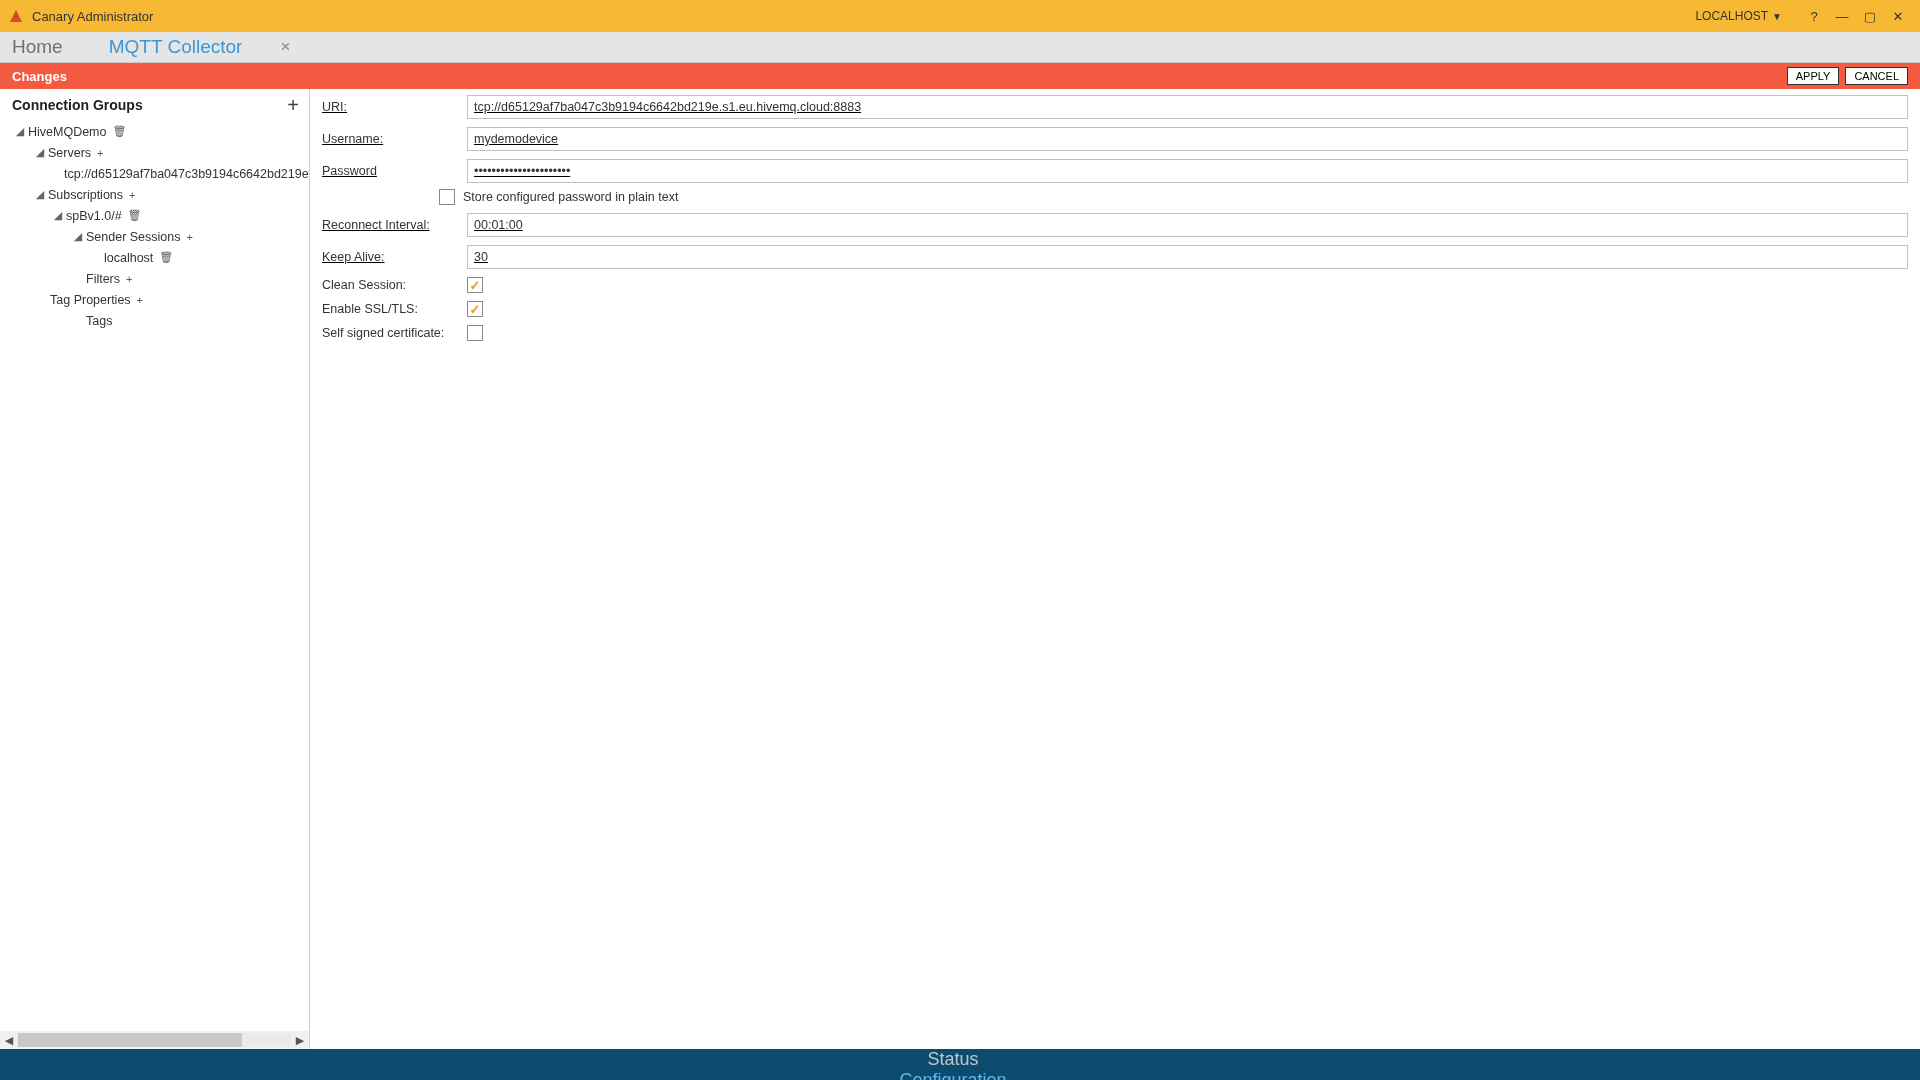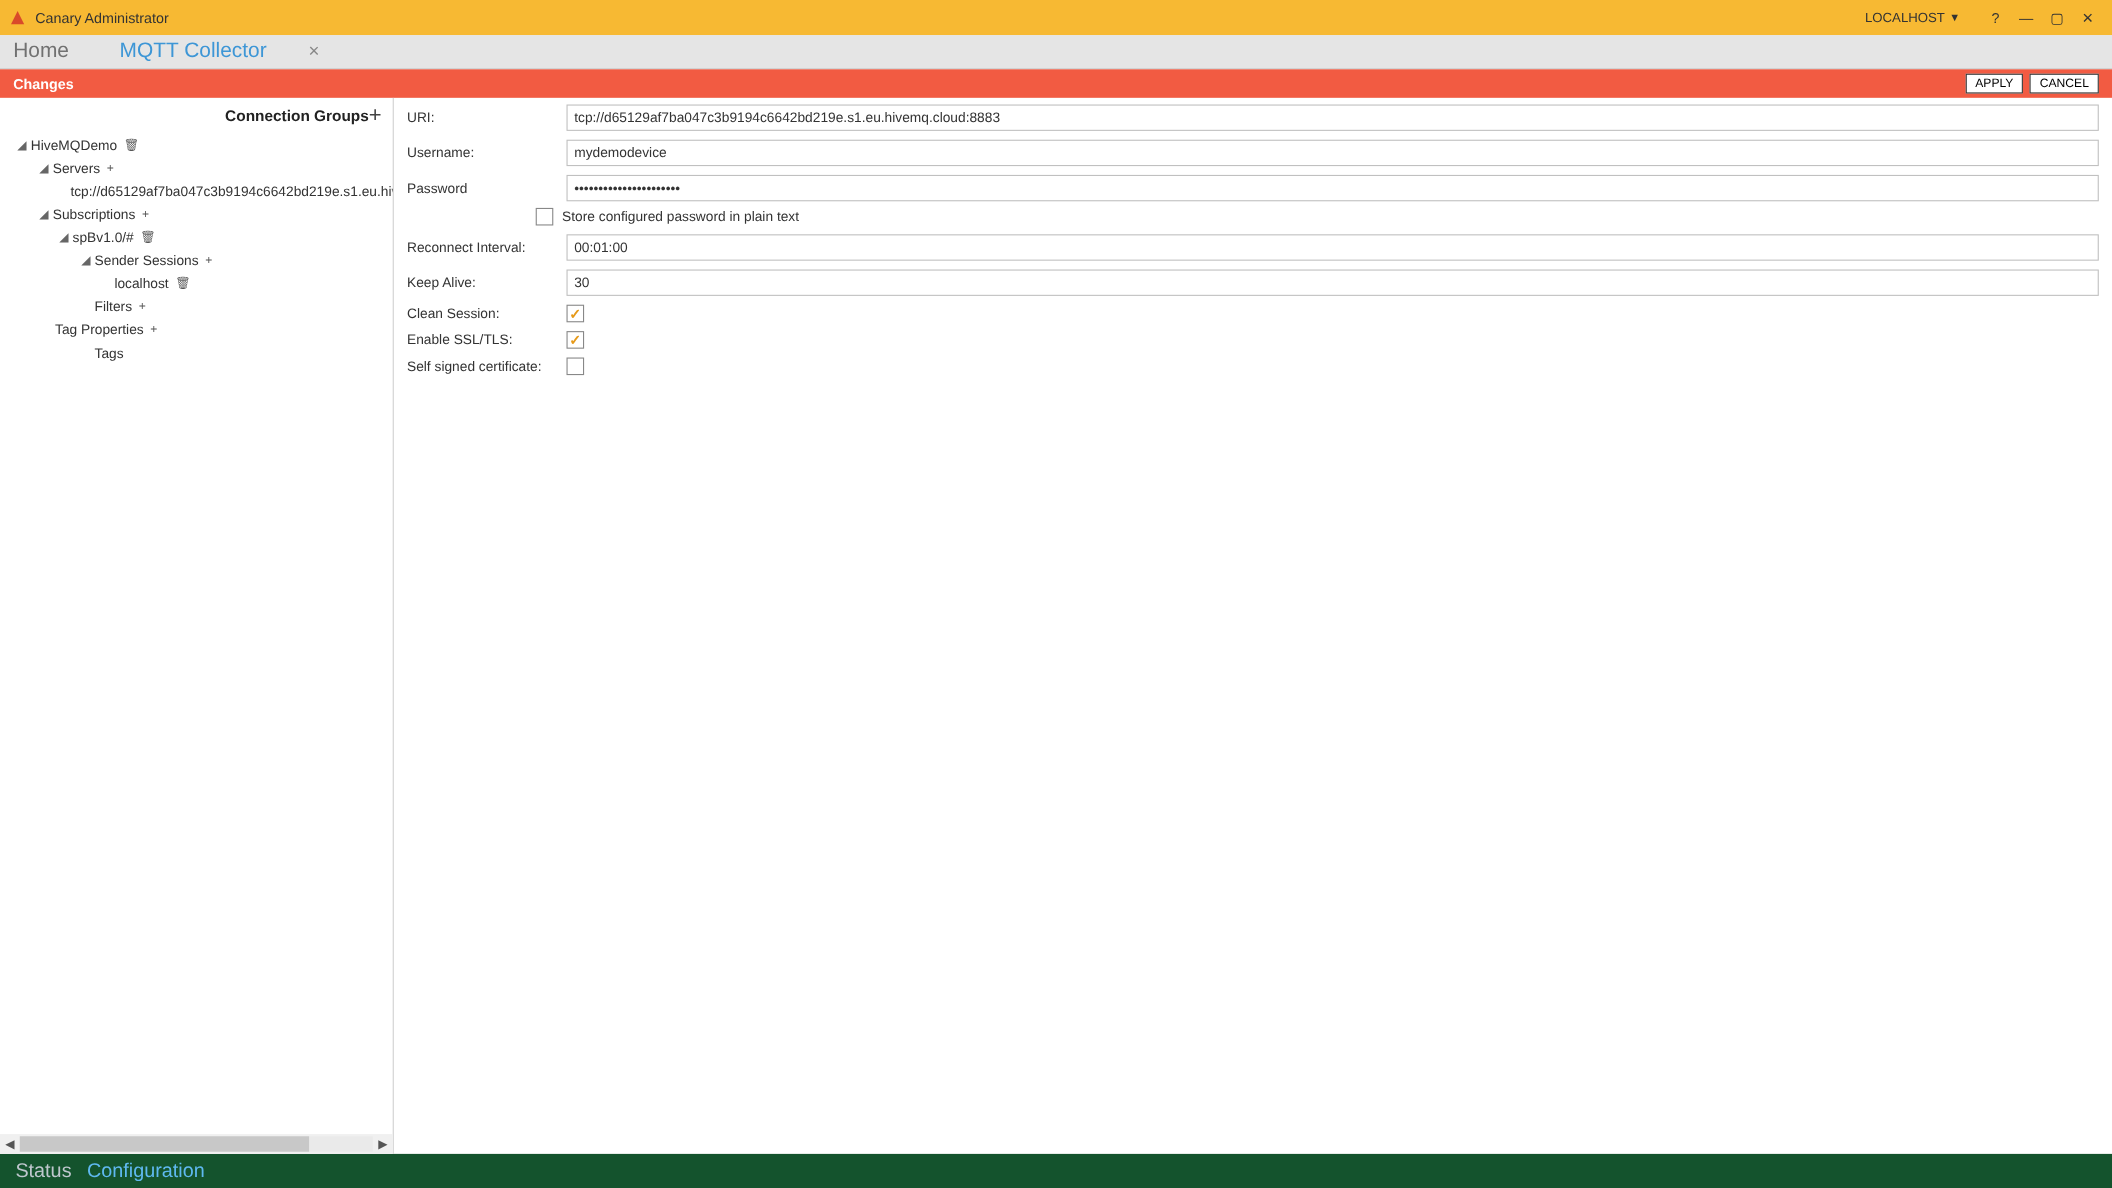--- a/index.html
+++ b/index.html
@@ -24,51 +24,51 @@
 
 .changesbar { height: 26px; background: #f25b42; display:flex; align-items:center; padding: 0 12px; }
 .changesbar .changes-label { color: #fff; font-size: 13px; font-weight: 600; }
 .changesbar .spacer { flex:1; }
 .changesbar .btn { background:#fff; border:1px solid #333; font-size:11px; font-weight:400; padding: 2px 8px; margin-left:6px; cursor:pointer; }
 
 
 .main { display:flex; height: calc(1080px - 32px - 31px - 26px - 31px); background:#fff; }
 
 
-.sidebar { width: 358px; border-right: 1px solid #d0d0d0; display:flex; flex-direction:column; position:relative;align-items:flex-end; }
+.sidebar { width: 310px; border-right: 1px solid #d0d0d0; display:flex; flex-direction:column; position:relative; }
 .sidebar-header { display:flex; align-items:center; padding: 6px 10px 4px 12px; }
 .sidebar-header .sh-title { font-size:14px; font-weight:600; color:#222; }
 .sidebar-header .spacer { flex:1; }
 .sidebar-header .addbtn { font-size:20px; color:#444; cursor:pointer; font-weight:300; line-height:1; }
 
 .tree { font-size:12.5px; color:#333; padding: 2px 0; overflow:hidden; position:absolute; top:30px; left:0; right:0; bottom:18px; }
 .tree .row { display:flex; align-items:center; height:21px; white-space:nowrap; padding-left: 8px; }
 .tree .exp { width:12px; text-align:center; color:#666; cursor:pointer; font-size:11px; margin-right:2px; }
 .tree .lbl { cursor:pointer; }
 .tree .ic { margin-left:6px; cursor:pointer; font-size:11px; color:#555; }
 
 .hscroll { position:absolute; bottom:0; left:0; right:0; height:18px; background:#f0f0f0; display:flex; align-items:center; }
 .hscroll .arr { width:18px; height:18px; display:flex; align-items:center; justify-content:center; font-size:11px; color:#555; cursor:pointer; }
 .hscroll .track { flex:1; height:14px; background:#eaeaea; position:relative; }
 .hscroll .thumb { position:absolute; left:0; top:0; width:82%; height:100%; background:#c8c8c8; }
 
 
 .form { flex:1; padding: 6px 12px; }
-.form .frow { display:flex; align-items:center; margin-bottom: 8px; }
+.form .frow { display:flex; align-items:center; margin-bottom: 8px; text-decoration: underline; }
 .form .flabel { width: 145px; font-size:12.5px; color:#333; }
 .form .finput { flex:1; height:24px; border:1px solid #c0c0c0; background:#fff; padding:0 6px; font-size:12.5px; color:#333; }
 .form .fcheck { width:16px; height:16px; border:1px solid #888; display:flex; align-items:center; justify-content:center; cursor:pointer; background:#fff; }
 .form .fcheck.checked { color:#e69a1a; font-size:13px; font-weight:bold; }
 .form .fchecklabel { font-size:12.5px; color:#333; margin-left:8px; }
 .form .checkrow { display:flex; align-items:center; margin-bottom:8px; }
 .form .checkrow .flabel { width:145px; }
 .form .passwordrow-extra { display:flex; align-items:center; margin-left:117px; margin-top:-2px; margin-bottom:8px; }
 
 
-.footer { height:31px; background:#14532d; display:flex; align-items:center; padding:0 14px; }
+.footer { height:31px; background:#0c4a6e; display:flex; align-items:center; padding:0 14px;flex-direction:column; }
 .footer .ftab { font-size:18px; color:#bfc7ce; cursor:pointer; margin-right:14px; }
 .footer .ftab.active { color:#5fb9f0; }
 </style>
 </head>
 <body>
 
 <div class="titlebar">
   <span class="app-icon">
     <svg width="16" height="16" viewBox="0 0 16 16">
         <polygon points="2,14 8,2 14,14" fill="#d94a2a"></polygon>

